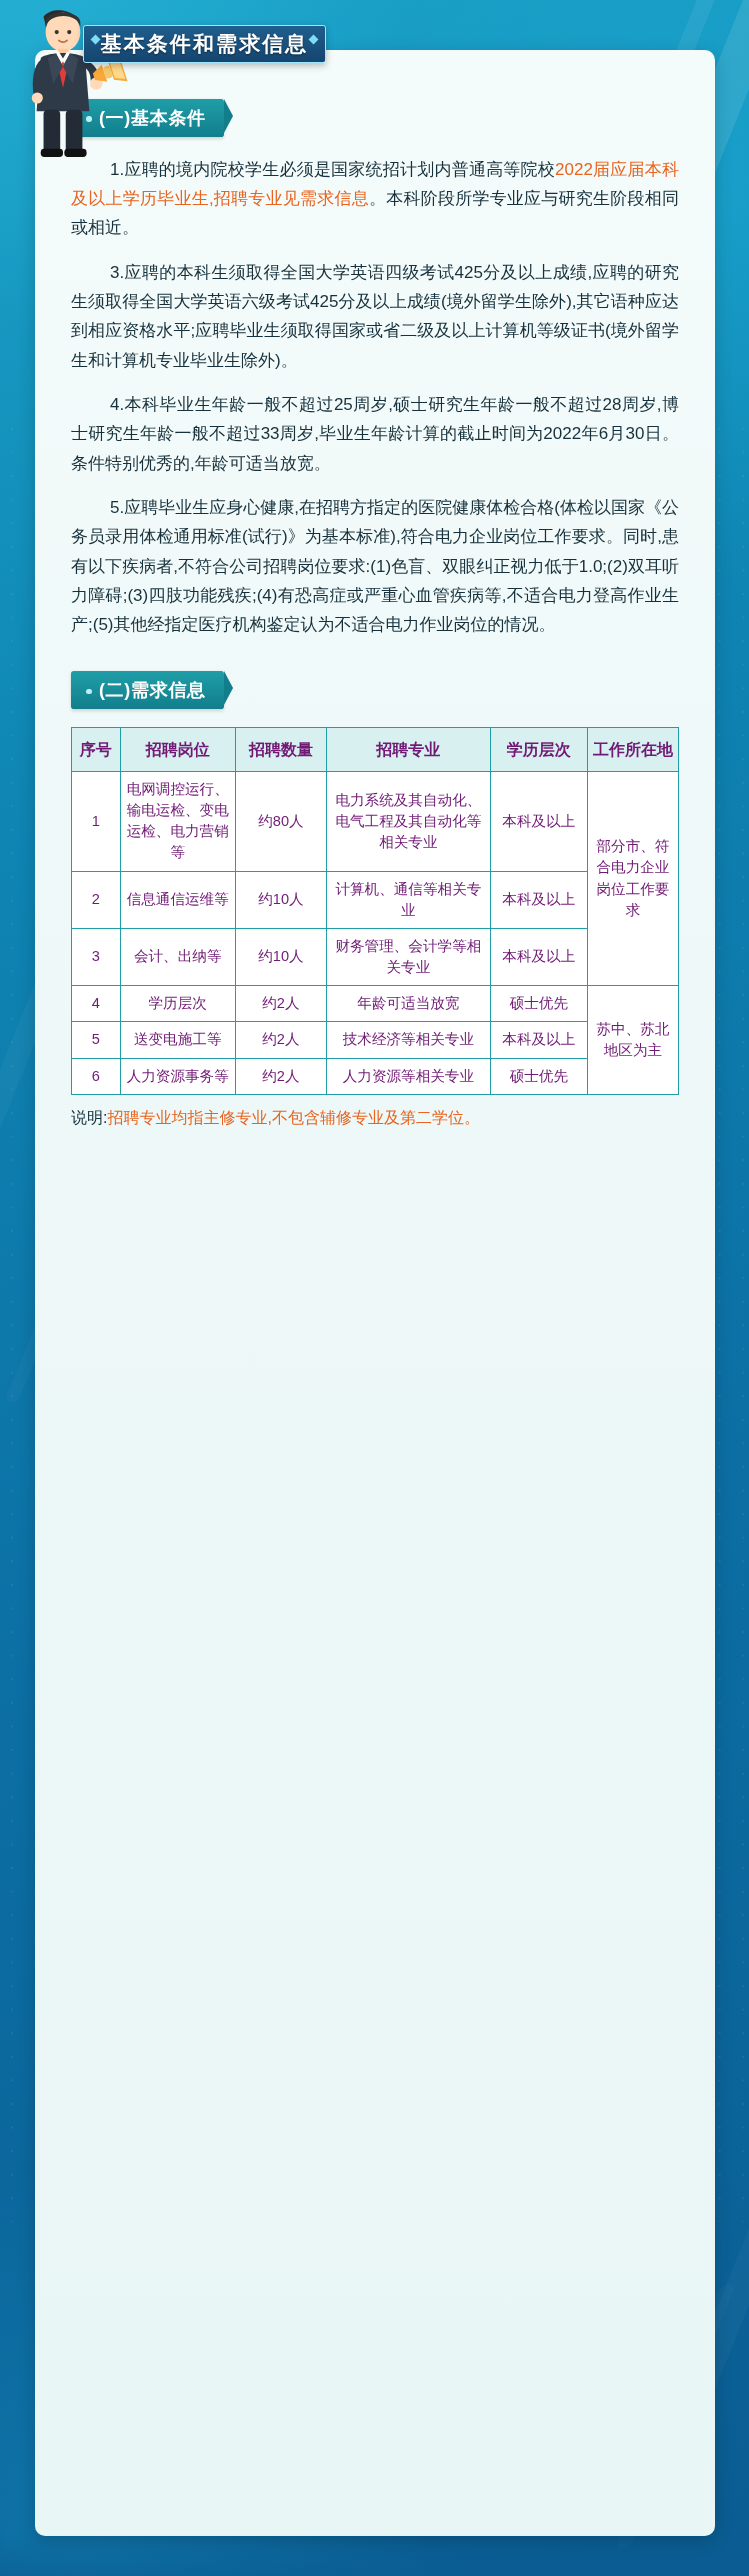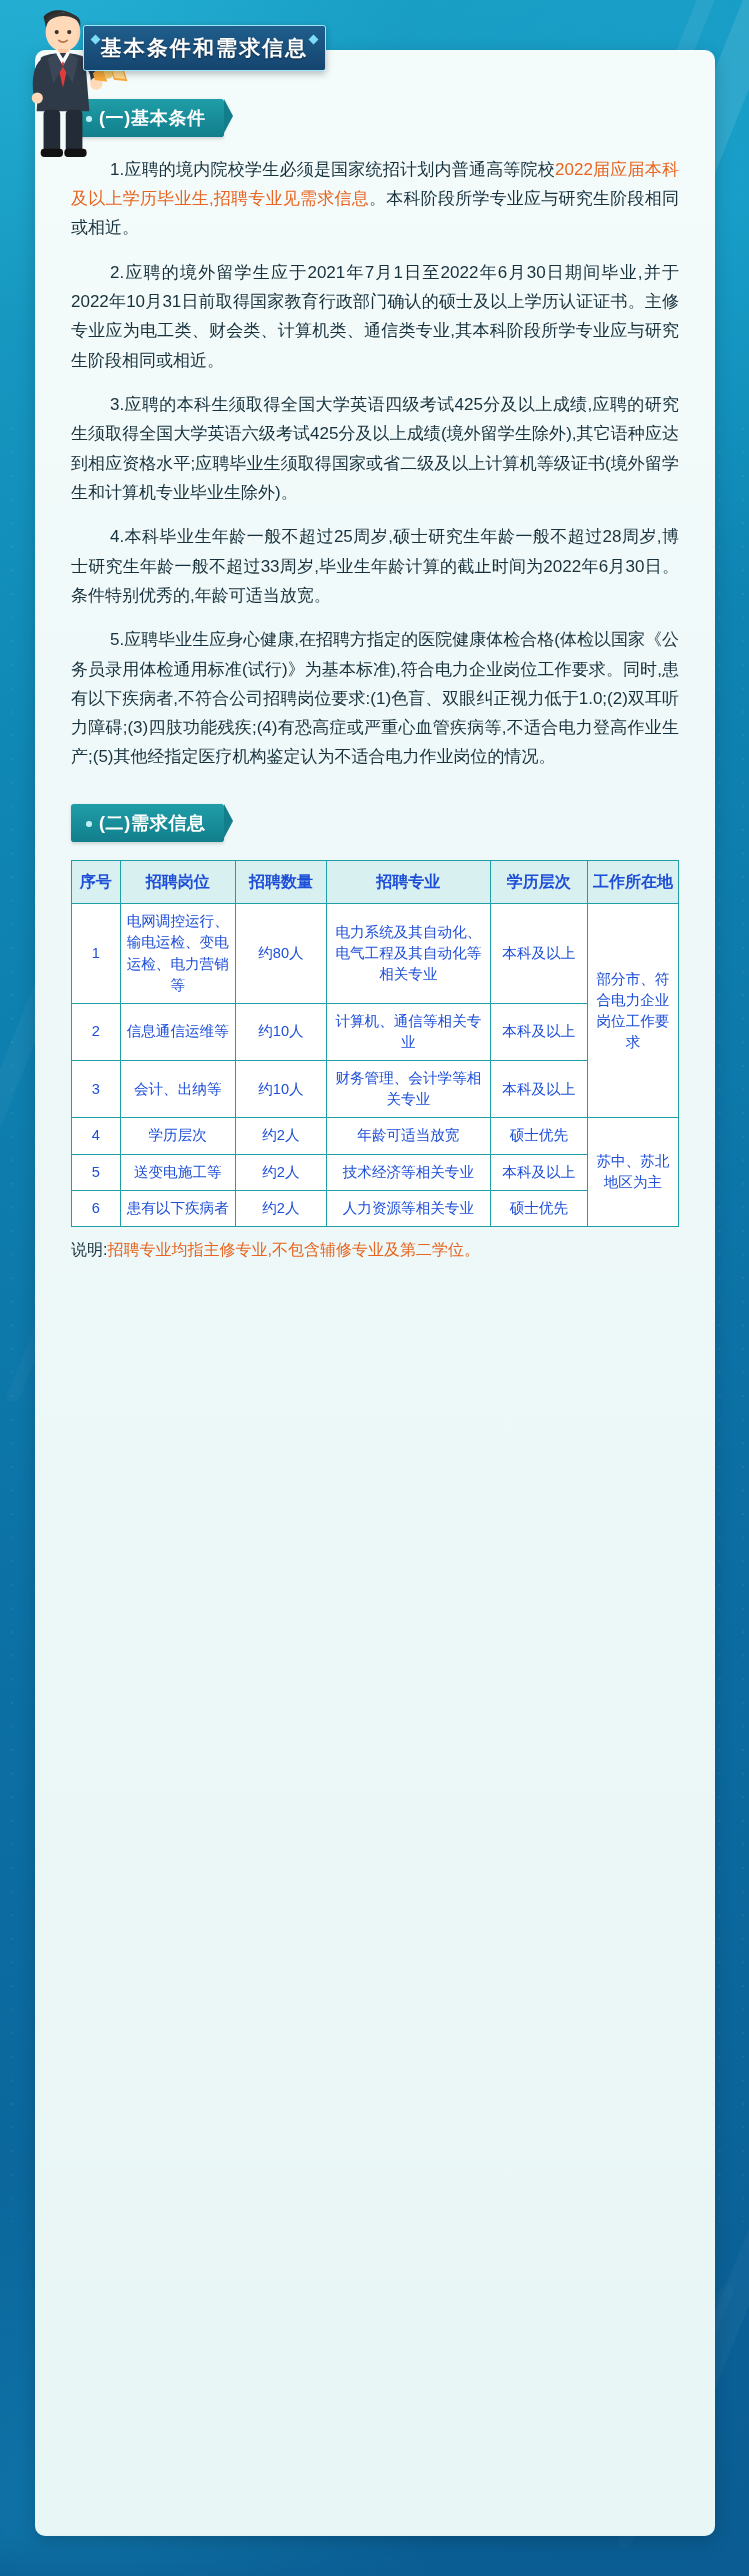--- a/index.html
+++ b/index.html
@@ -73,21 +73,21 @@
     height: 160px;
     z-index: 5;
   }
 
   
   #title-banner {
     position: absolute;
     left: 83px;
     top: 25px;
     width: 243px;
-    height: 46px;
+    height: 38px;
     z-index: 6;
   }
   #title-banner .plate {
     position: absolute;
     inset: 0;
     background: linear-gradient(180deg, #1f5e8d 0%, #15456f 100%);
     border: 1.4px solid #9fe6ff;
     border-radius: 2.8px;
     box-shadow: 0 2.1px 7px rgba(0,0,0,.25);
   }
@@ -173,21 +173,21 @@
   .para .ind { display:inline-block; width: 39px; }
   .hl { color: #e8641f; }
 
   
   #req-section { margin-top: 32px; }
   table.req {
     width: 100%;
     border-collapse: collapse;
     background: #ffffff;
     font-size: 14.6px;
-    color: #1d4ed8;
+    color: #701a75;
     table-layout: fixed;
   }
   table.req th, table.req td {
     border: 1.4px solid #1f9ea8;
     text-align: center;
     vertical-align: middle;
     padding: 7px 4.2px;
     line-height: 1.45;
   }
   table.req th {
@@ -238,21 +238,20 @@
 
 <div id="card">
 
   <div>
     <div class="section-head">
       <span class="dot"></span><span>(一)基本条件</span>
     </div>
 
     <p class="para"><span class="ind"></span><span>1.应聘的境内院校学生必须是国家统招计划内普通高等院校</span><span class="hl">2022届应届本科及以上学历毕业生,招聘专业见需求信息</span><span>。本科阶段所学专业应与研究生阶段相同或相近。</span></p>
 
-    <p class="para"><span class="ind"></span><span>2.应聘的境外留学生应于2021年7月1日至2022年6月30日期间毕业,并于2022年10月31日前取得国家教育行政部门确认的硕士及以上学历认证证书。主修专业应为电工类、财会类、计算机类、通信类专业,其本科阶段所学专业应与研究生阶段相同或相近。</span></p>
 
     <p class="para"><span class="ind"></span><span>3.应聘的本科生须取得全国大学英语四级考试425分及以上成绩,应聘的研究生须取得全国大学英语六级考试425分及以上成绩(境外留学生除外),其它语种应达到相应资格水平;应聘毕业生须取得国家或省二级及以上计算机等级证书(境外留学生和计算机专业毕业生除外)。</span></p>
 
     <p class="para"><span class="ind"></span><span>4.本科毕业生年龄一般不超过25周岁,硕士研究生年龄一般不超过28周岁,博士研究生年龄一般不超过33周岁,毕业生年龄计算的截止时间为2022年6月30日。条件特别优秀的,年龄可适当放宽。</span></p>
 
     <p class="para"><span class="ind"></span><span>5.应聘毕业生应身心健康,在招聘方指定的医院健康体检合格(体检以国家《公务员录用体检通用标准(试行)》为基本标准),符合电力企业岗位工作要求。同时,患有以下疾病者,不符合公司招聘岗位要求:(1)色盲、双眼纠正视力低于1.0;(2)双耳听力障碍;(3)四肢功能残疾;(4)有恐高症或严重心血管疾病等,不适合电力登高作业生产;(5)其他经指定医疗机构鉴定认为不适合电力作业岗位的情况。</span></p>
   </div>
 
   <div id="req-section">
     <div class="section-head">
@@ -311,21 +310,21 @@
         </tr>
         <tr>
           <td>5</td>
           <td>送变电施工等</td>
           <td>约2人</td>
           <td>技术经济等相关专业</td>
           <td>本科及以上</td>
         </tr>
         <tr>
           <td>6</td>
-          <td>患有以下疾病者</td>
+          <td>人力资源事务等</td>
           <td>约2人</td>
           <td>人力资源等相关专业</td>
           <td>硕士优先</td>
         </tr>
       </tbody>
     </table>
 
     <div class="note">
       <span class="lbl">说明:</span><span>招聘专业均指主修专业,不包含辅修专业及第二学位。</span>
     </div>

